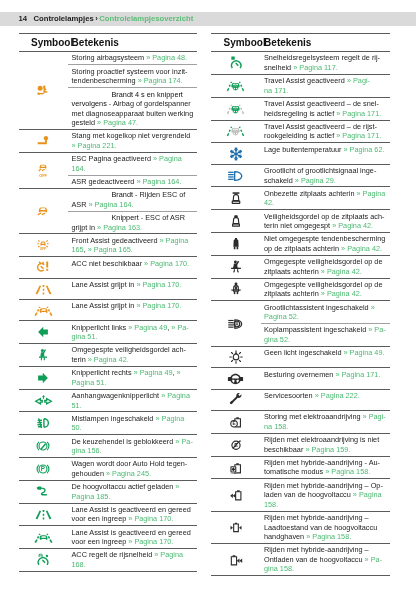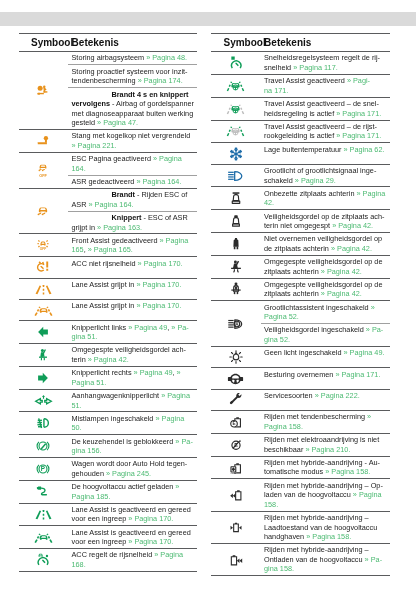--- a/index.html
+++ b/index.html
@@ -15,30 +15,31 @@
 .col.right{margin-left:14px;}
 table.t{width:100%;border-collapse:collapse;table-layout:fixed;}
 table.t th{font-size:10px;font-weight:bold;color:#111;text-align:left;padding:3.0px 0 3.2px 0;border-top:1.2px solid #5a5b5d;border-bottom:1.2px solid #5a5b5d;}
 th.sym{width:49.5px;padding-left:12.5px!important;}
 th.mean{padding-left:3.6px!important;}
 table.t td{vertical-align:top;font-size:7.3px;color:#1d1d1d;line-height:9.55px;}
 table.t td.sym{width:49.5px;text-align:center;vertical-align:middle;border-bottom:1.2px solid #5a5b5d;padding:3.2px 0;}
 td.mean{padding:1.3px 2px 1.4px 3.5px;border-bottom:1.2px solid #5a5b5d;letter-spacing:0px;word-spacing:0px;}
 td.mean.inner{border-bottom:1px solid #a0a0a0;}
 .g{color:#4cba72;}
-.b{font-weight:bold;color:#111;padding-left:40px;}
+.b{font-weight:normal;color:#111;padding-left:40px;}
 .ic{display:inline-block;width:14px;height:14px;line-height:0;vertical-align:middle;}
 .ic.w{width:19px;height:14px;}
 .ic.w svg{width:19px;height:14px;}
 .ic svg{display:block;width:100%;height:100%;}
 </style>
 </head>
 <body>
 <div id="page">
 <div class="band"></div>
+<div class="crumb"><span>14</span>&nbsp;&nbsp; <span>Controlelampjes</span><span class="sep">›</span><span class="green">Controlelampjesoverzicht</span></div>
 <div class="cols">
 <div class="col">
         <table class="t">
           <thead>
             <tr>
               <th class="sym">Symbool</th>
               <th class="mean">Betekenis</th>
             </tr>
           </thead>
           <tbody>
@@ -124,21 +125,21 @@
                       <path d="M13.9 8.3A6.4 6.4 0 1 0 13.4 17.3"></path>
                     </g>
                     <g fill="currentColor">
                       <path d="M4.4 3.8l2.2-1.6 2.5 3.4-2.2 1.6z"></path>
                       <path d="M10.2 3.7l2.5-0.9 1.4 3.7-2.5 0.9z"></path>
                       <path d="M7.6 10.2h2.1l3.9 4.0-1.6 1.5-4.4-4.1z"></path>
                       <rect x="17.6" y="2.6" width="3.3" height="10.4" rx="0.2"></rect>
                       <rect x="17.6" y="15.0" width="3.3" height="3.5" rx="0.2"></rect>
                     </g>
                   </svg></span></td>
-              <td class="mean"><span>ACC niet rijsnelheid </span><span class="g">» Pagina 170.</span></td>
+              <td class="mean"><span>ACC niet beschikbaar </span><span class="g">» Pagina 170.</span></td>
             </tr>
             <tr>
               <td class="sym" rowspan="1"><span class="ic w" style="color:#e8921c"><svg viewBox="0 0 32 24" width="100%" height="100%">
                     <g fill="currentColor">
                       <path d="M2.4 20.2L9.4 5.8l2.5 1.05L5.7 21.2z"></path>
                       <path d="M29.6 20.2L22.6 5.8l-2.5 1.05 6.2 14.35z"></path>
                       <rect x="14.7" y="5.2" width="2.6" height="3.5" rx="0.3"></rect>
                       <rect x="14.7" y="11.5" width="2.6" height="3.5" rx="0.3"></rect>
                       <rect x="14.7" y="17.8" width="2.6" height="3.5" rx="0.3"></rect>
                     </g>
@@ -472,21 +473,21 @@
             </tr>
             <tr>
               <td class="sym" rowspan="1"><span class="ic" style="color:#2b2b2b"><svg viewBox="0 0 24 24" width="100%" height="100%">
                     <g fill="currentColor">
                       <path d="M10.3 1.8h3.4l0.4 3.4h-4.2z"></path>
                       <path d="M8.0 6.2c0-1.1 1.6-1.8 4.0-1.8s4.0 0.7 4.0 1.8l0.5 10.6H7.5z"></path>
                       <path d="M8.2 16.2h2.8v4.8H8.2z"></path>
                       <path d="M13.0 16.2h2.8v4.8h-2.8z"></path>
                     </g>
                   </svg></span></td>
-              <td class="mean"><span>Niet overnemen veiligheidsgordel op de zitplaats achterin </span><span class="g">» Pagina 42.</span></td>
+              <td class="mean"><span>Niet omgegespte tendenbescherming op de zitplaats achterin </span><span class="g">» Pagina 42.</span></td>
             </tr>
             <tr>
               <td class="sym" rowspan="1"><span class="ic" style="color:#2b2b2b"><svg viewBox="0 0 24 24" width="100%" height="100%">
                     <g fill="currentColor">
                       <circle cx="11.0" cy="3.4" r="2.5"></circle>
                       <path d="M8.6 6.2h4.8l1.7 7.4H6.9z"></path>
                       <path d="M15.2 1.4l2.2 1.1-6.6 12.2-2.2-1.1z"></path>
                       <path d="M3.6 13.2h16.8v2.2H3.6z"></path>
                     </g>
                     <g fill="none" stroke="currentColor" stroke-width="2.0">
@@ -526,21 +527,21 @@
                       <rect x="3.6" y="12.6" width="9.2" height="2.0"></rect>
                       <rect x="3.6" y="16.4" width="9.2" height="2.0"></rect>
                     </g>
                     <g font-family="Liberation Sans,sans-serif" font-size="8.0" font-weight="bold" fill="currentColor" text-anchor="middle">
                       <text x="18.4" y="15.0">A</text>
                     </g>
                   </svg></span></td>
               <td class="mean inner"><span>Grootlichtassistent ingescha­keld </span><span class="g">» Pagina 52.</span></td>
             </tr>
             <tr>
-              <td class="mean"><span>Veiligheidsgordel ingeschakeld </span><span class="g">» Pa­gina 52.</span></td>
+              <td class="mean"><span>Koplampassistent ingeschakeld </span><span class="g">» Pa­gina 52.</span></td>
             </tr>
             <tr>
               <td class="sym" rowspan="1"><span class="ic" style="color:#2b2b2b"><svg viewBox="0 0 24 24" width="100%" height="100%">
                     <g fill="none" stroke="currentColor" stroke-width="1.9" stroke-linecap="round">
                       <path d="M12.0 17.0c-2.7 0-4.8-2.0-4.8-4.6 0-2.3 1.5-3.9 2.0-5.0h5.6c0.5 1.1 2.0 2.7 2.0 5.0 0 2.6-2.1 4.6-4.8 4.6z"></path>
                       <path d="M12.0 1.4v2.6"></path>
                       <path d="M12.0 20.0v2.6"></path>
                       <path d="M1.4 12.0h2.6"></path>
                       <path d="M20.0 12.0h2.6"></path>
                       <path d="M4.3 4.3l1.9 1.9"></path>
@@ -584,38 +585,38 @@
                     <g fill="#ffffff">
                       <circle cx="8.6" cy="15.0" r="6.6"></circle>
                     </g>
                     <g fill="none" stroke="currentColor" stroke-width="1.9">
                       <circle cx="8.6" cy="15.0" r="5.6"></circle>
                     </g>
                     <g font-family="Liberation Sans,sans-serif" font-size="8.0" font-weight="bold" fill="currentColor" text-anchor="middle">
                       <text x="8.6" y="17.9">E</text>
                     </g>
                   </svg></span></td>
-              <td class="mean"><span>Rijden met tendenbescherming </span><span class="g">» Pagi­na 158.</span></td>
+              <td class="mean"><span>Storing met elektroaandrijving </span><span class="g">» Pagi­na 158.</span></td>
             </tr>
             <tr>
               <td class="sym" rowspan="1"><span class="ic" style="color:#2b2b2b"><svg viewBox="0 0 24 24" width="100%" height="100%">
                     <g fill="none" stroke="currentColor" stroke-width="2.0">
                       <circle cx="12" cy="12.4" r="7.0"></circle>
                     </g>
                     <g font-family="Liberation Sans,sans-serif" font-size="9.6" font-weight="bold" fill="currentColor" text-anchor="middle">
                       <text x="12" y="16.0">E</text>
                     </g>
                     <g fill="none" stroke="currentColor" stroke-width="2.0" stroke-linecap="butt">
                       <path d="M6.6 18.0L17.0 6.2"></path>
                     </g>
                     <g fill="currentColor">
                       <path d="M18.8 3.0l1.8 3.0-4.2 1.4z"></path>
                     </g>
                   </svg></span></td>
-              <td class="mean"><span>Rijden met elektroaandrijving is niet beschikbaar </span><span class="g">» Pagina 210.</span></td>
+              <td class="mean"><span>Rijden met elektroaandrijving is niet beschikbaar </span><span class="g">» Pagina 159.</span></td>
             </tr>
             <tr>
               <td class="sym" rowspan="1"><span class="ic" style="color:#2b2b2b"><svg viewBox="0 0 24 24" width="100%" height="100%">
                     <g fill="none" stroke="currentColor" stroke-width="1.9" stroke-linejoin="miter">
                       <path d="M10.0 6.4h9.6v14.0h-9.6z"></path>
                     </g>
                     <g fill="currentColor">
                       <rect x="12.6" y="4.0" width="4.4" height="2.6" rx="0.3"></rect>
                     </g>
                     <g fill="#ffffff">

